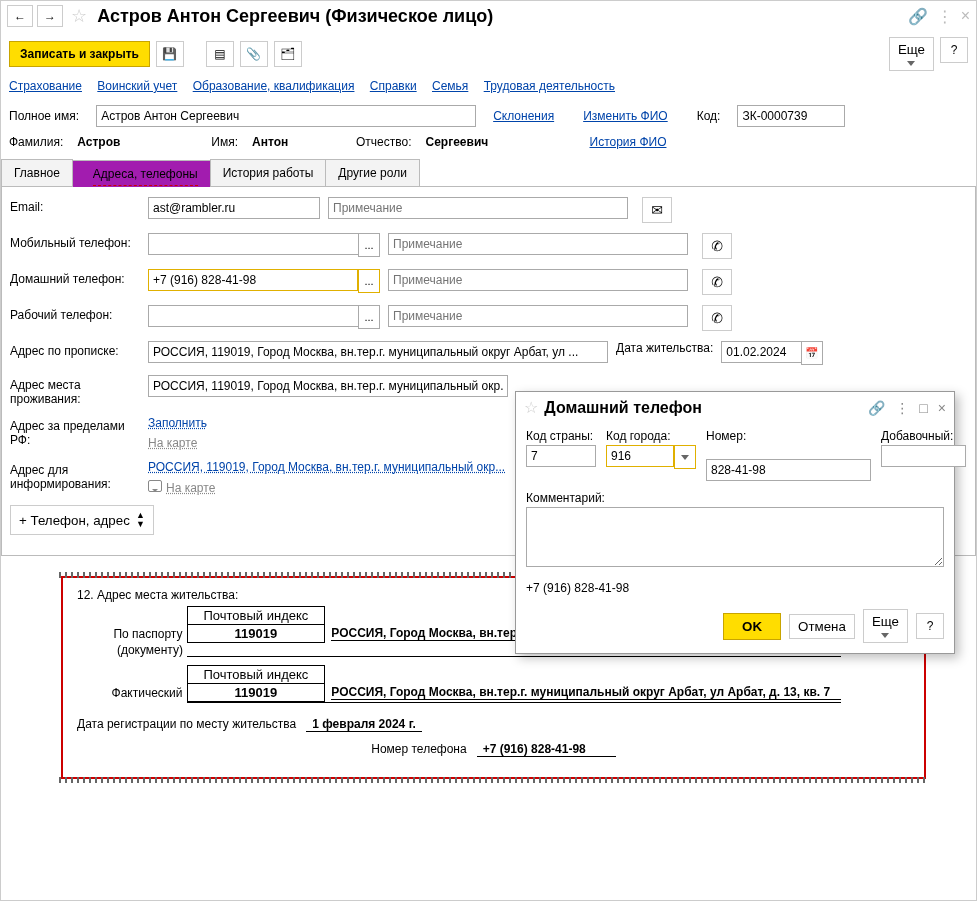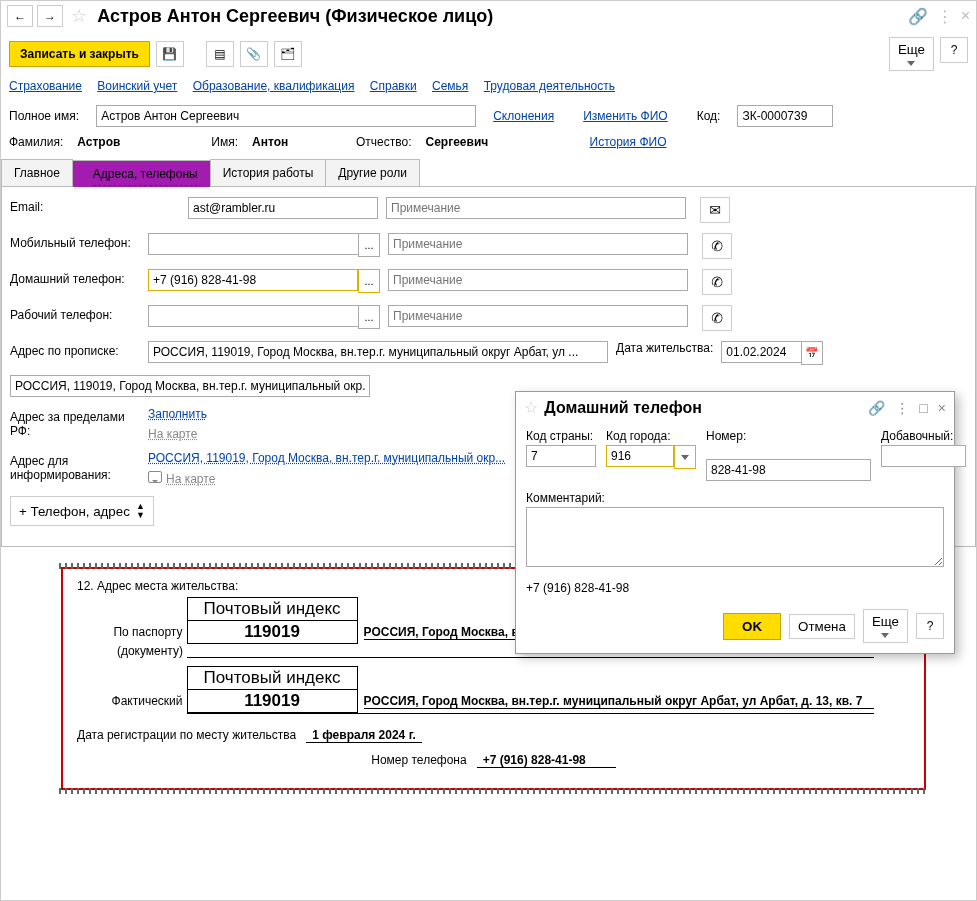--- a/index.html
+++ b/index.html
@@ -40,21 +40,21 @@
   .mlink { color:#0044aa; text-decoration:underline dotted; cursor:pointer; font-size:12px;}
   .chat-ic { display:inline-block; width:14px; height:12px; border:1.5px solid #888; border-radius:2px; position:relative; margin-right:4px;}
   .chat-ic::after { content:""; position:absolute; bottom:-4px; left:3px; width:0; height:0; border:3px solid transparent; border-top-color:#888;}
   .add-btn { border:1px solid #ccc; padding:5px 8px; background:#fff; display:inline-flex; align-items:center; gap:6px; cursor:pointer;}
   .carets { font-size:9px; line-height:9px; display:flex; flex-direction:column;}
   
   .report { margin:20px 50px 10px 60px; border:2px solid #cc0000; padding:10px 14px 20px 14px; position:relative;}
   .wavy-top, .wavy-bot { position:absolute; left:-4px; right:-4px; height:6px; background:repeating-linear-gradient(90deg,#666 0 2px, transparent 2px 6px);}
   .wavy-top { top:-6px;} .wavy-bot { bottom:-6px;}
   .report table { font-size:12px; }
-  .pidx { border:1.5px solid #000; text-align:center; padding:1px 16px; font-size:17px;}
+  .pidx { border:1.5px solid #000; text-align:center; padding:1px 16px; font-size:13px;}
   .uline { border-bottom:1px solid #000; display:inline-block; }
   
   .dialog { position:absolute; top:390px; left:514px; width:440px; background:#fff; border:1px solid #999; box-shadow: 4px 4px 10px rgba(0,0,0,0.25); }
   .dlg-hdr { display:flex; align-items:center; padding:6px 8px; gap:6px;}
   .dlg-title { font-size:16px; font-weight:bold;}
   .dlg-hdr .right { margin-left:auto; display:flex; gap:10px; color:#888; font-size:14px;}
   .dlg-body { padding:6px 10px;}
   .dlg-row { display:flex; gap:10px; margin-bottom:10px;}
   .dlg-col { display:flex; flex-direction:column; gap:2px;}
   .dlg-col label { font-size:12px;}
@@ -105,21 +105,21 @@
   <a>Семья</a>
   <a>Трудовая деятельность</a>
 </div>
 
 <div class="namerow">
   <span class="lbl">Полное имя:</span>
   <input type="text" style="width: 380px;" value="Астров Антон Сергеевич">
   <a class="link">Склонения</a>
   <a class="link">Изменить ФИО</a>
   <span class="lbl">Код:</span>
-  <input type="text" style="width: 96px;" value="ЗК-0000739">
+  <input type="text" style="width: 108px;" value="ЗК-0000739">
 </div>
 
 <div class="namerow" style="gap:14px;">
   <span class="lbl">Фамилия:</span>
   <span class="bold" style="width:120px; display:inline-block;">Астров</span>
   <span class="lbl">Имя:</span>
   <span class="bold" style="width:90px; display:inline-block;">Антон</span>
   <span class="lbl">Отчество:</span>
   <span class="bold" style="width:120px; display:inline-block;">Сергеевич</span>
   <a class="link" style="margin-left:30px;">История ФИО</a>
@@ -129,21 +129,21 @@
   <div class="tab">Главное</div>
   <div class="tab active"><span style="border-bottom:1px dashed #cc0000; padding-bottom:4px;">Адреса, телефоны</span></div>
   <div class="tab">История работы</div>
   <div class="tab">Другие роли</div>
 </div>
 
 <div class="form">
 
   <div class="row">
     <div class="flab">Email:</div>
-    <input type="text" style="width: 190px; margin-left: 40px;" value="ast@rambler.ru">
+    <input type="text" style="width: 172px;" value="ast@rambler.ru">
     <input type="text" style="width: 300px;" class="note" placeholder="Примечание">
     <div class="icon-btn mail-ic"></div>
   </div>
 
   <div class="row">
     <div class="flab">Мобильный телефон:</div>
     <span class="inp-ell">
         <input type="text" style="width: 210px;">
         <span class="ell-btn">...</span>
       </span>
@@ -175,20 +175,21 @@
     <div class="flab">Адрес по прописке:</div>
     <input type="text" style="width: 460px;" value="РОССИЯ, 119019, Город Москва, вн.тер.г. муниципальный округ Арбат, ул ...">
     <span class="lbl">Дата жительства:</span>
     <span class="inp-ell">
         <input type="text" style="width: 80px;" value="01.02.2024">
         <span class="ell-btn">📅</span>
       </span>
   </div>
 
   <div class="row">
+    <div class="flab">Адрес места проживания:</div>
     <input type="text" style="width: 360px;" value="РОССИЯ, 119019, Город Москва, вн.тер.г. муниципальный окр...">
   </div>
 
   <div class="row">
     <div class="flab">Адрес за пределами РФ:</div>
     <div>
       <div><a class="mlink">Заполнить</a></div>
       <div style="margin-top:6px;"><a class="mlink" style="color:#888;">На карте</a></div>
     </div>
   </div>

